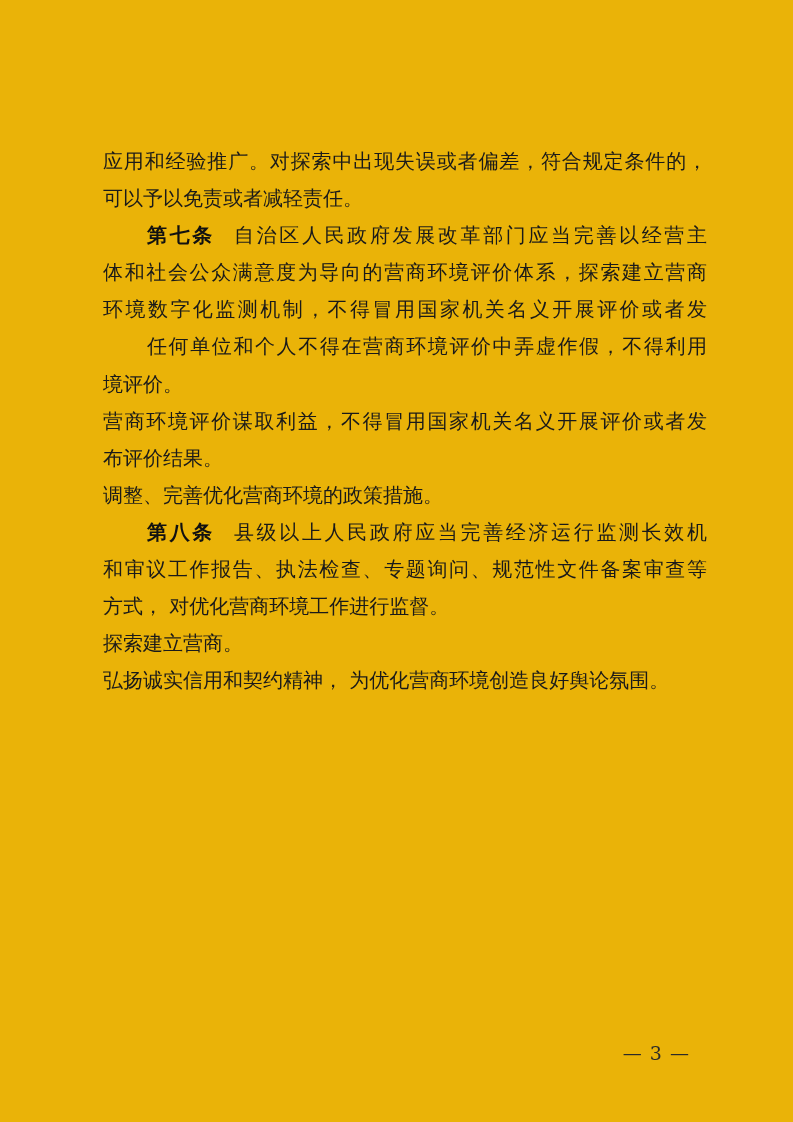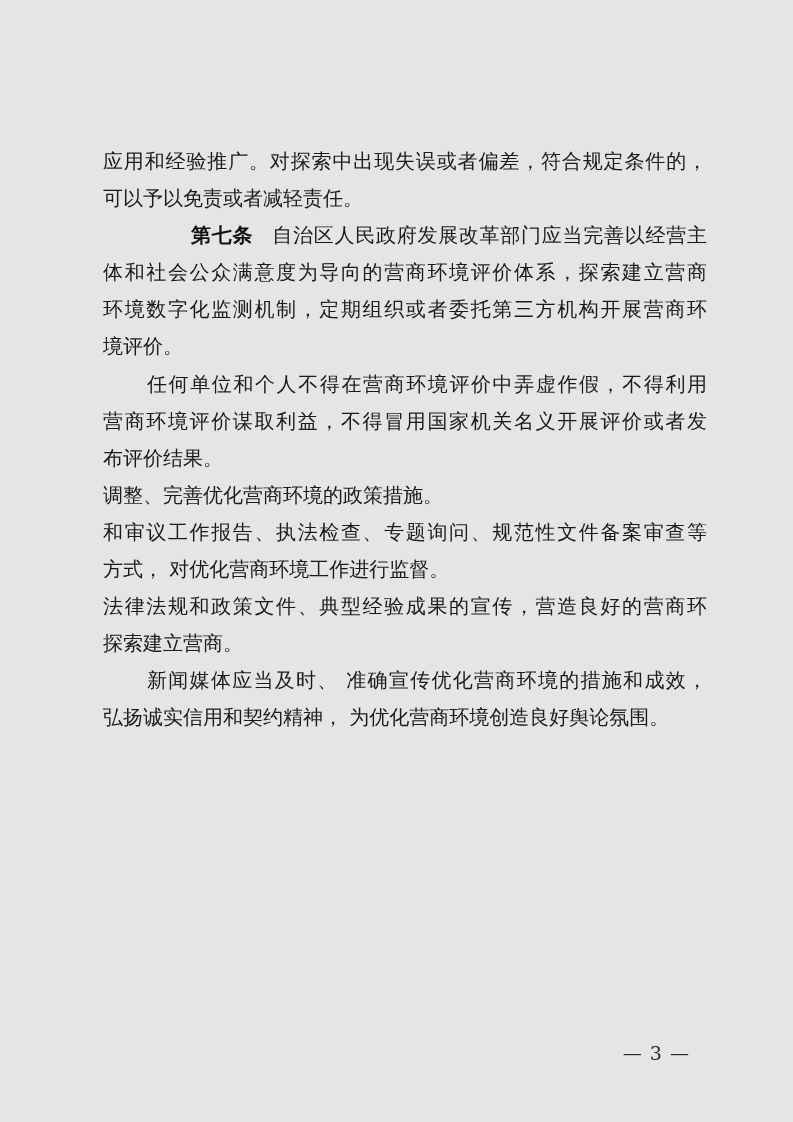--- a/index.html
+++ b/index.html
@@ -10,21 +10,21 @@
     width: 793px;
     height: 1122px;
     background: #ffffff;
     position: relative;
     overflow: hidden;
     font-family: "DejaVu Serif", "Liberation Serif", serif;
   }
   .doc-page {
     position: absolute;
     inset: 0;
-    background: #e5e5e5;
+    background: #eab308;
   }
   .doc-body {
     position: absolute;
     left: 103px;
     top: 143px;
     width: 604px;
   }
   .line {
     font-size: 20px;
     line-height: 37.1px;
@@ -35,50 +35,48 @@
     text-align: justify;
     text-align-last: justify;
   }
   .line.indent {
     text-indent: 44px;
   }
   .term {
     font-weight: bold;
     color: #111111;
     margin-right: 19px;
-    margin-left: 44px;
   }
   .page-footer {
     position: absolute;
     top: 1042px;
     right: 103px;
     font-size: 19px;
     letter-spacing: 1px;
     color: #2a2a2a;
   }
 </style>
 </head>
 <body>
 
 <div class="doc-page">
 
   <div class="doc-body">
     <div class="line full"><span>应用和经验推广。对探索中出现失误或者偏差，符合规定条件的，</span></div>
     <div class="line"><span>可以予以免责或者减轻责任。</span></div>
     <div class="line full indent"><span class="term">第七条</span><span>自治区人民政府发展改革部门应当完善以经营主</span></div>
     <div class="line full"><span>体和社会公众满意度为导向的营商环境评价体系，探索建立营商</span></div>
-    <div class="line full"><span>环境数字化监测机制，定期组织或者委托第三方机构开展营商环</span></div>
+    <div class="line full"><span>环境数字化监测机制，不得冒用国家机关名义开展评价或者发</span></div>
+    <div class="line full indent"><span>任何单位和个人不得在营商环境评价中弄虚作假，不得利用</span></div>
     <div class="line"><span>境评价。</span></div>
-    <div class="line full indent"><span>任何单位和个人不得在营商环境评价中弄虚作假，不得利用</span></div>
     <div class="line full"><span>营商环境评价谋取利益，不得冒用国家机关名义开展评价或者发</span></div>
     <div class="line"><span>布评价结果。</span></div>
     <div class="line"><span>调整、完善优化营商环境的政策措施。</span></div>
+    <div class="line full indent"><span class="term">第八条</span><span>县级以上人民政府应当完善经济运行监测长效机</span></div>
     <div class="line full"><span>和审议工作报告、执法检查、专题询问、规范性文件备案审查等</span></div>
     <div class="line"><span>方式， 对优化营商环境工作进行监督。</span></div>
-    <div class="line full"><span>法律法规和政策文件、典型经验成果的宣传，营造良好的营商环</span></div>
     <div class="line"><span>探索建立营商。</span></div>
-    <div class="line full indent"><span>新闻媒体应当及时、 准确宣传优化营商环境的措施和成效，</span></div>
     <div class="line"><span>弘扬诚实信用和契约精神， 为优化营商环境创造良好舆论氛围。</span></div>
   </div>
 
   <div class="page-footer">— 3 —</div>
 
 </div>
 
 </body></html>

